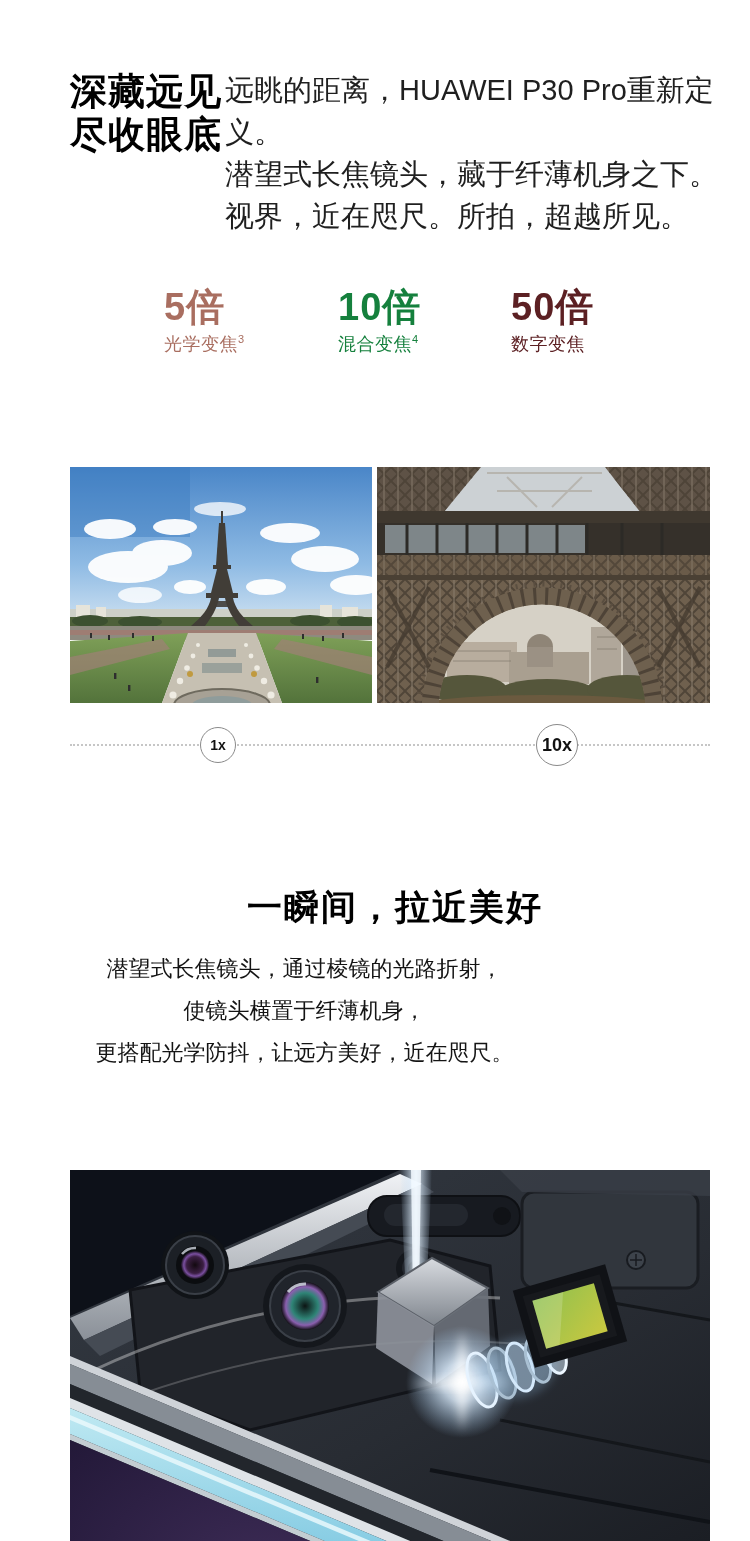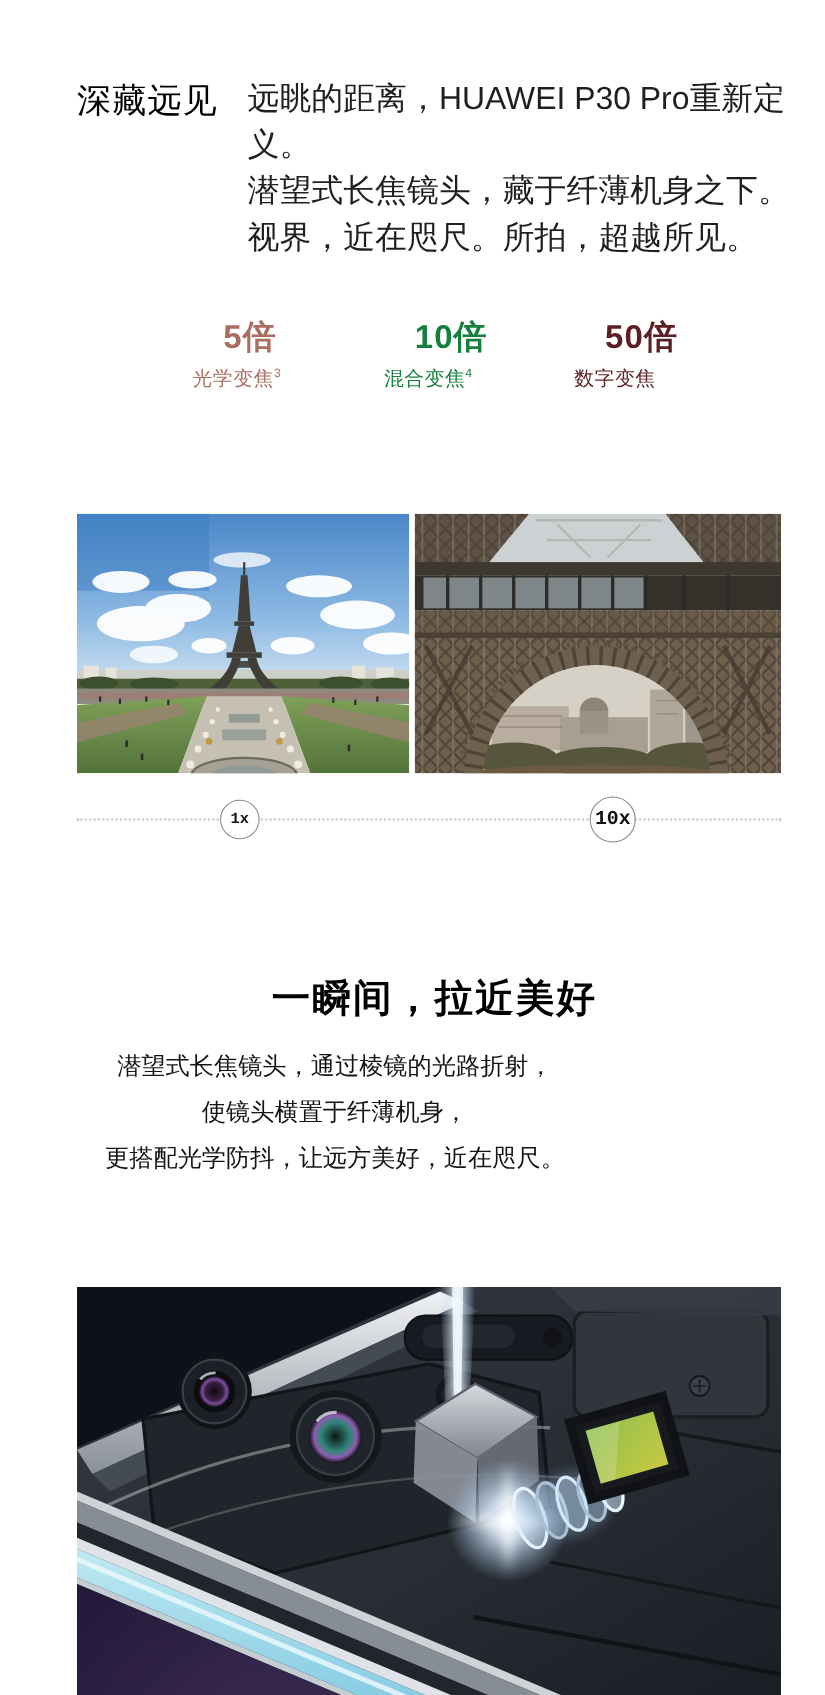--- a/index.html
+++ b/index.html
@@ -1,55 +1,56 @@
 <!DOCTYPE html>
 <html><head>
 <meta charset="utf-8">
 <style>
   html,body{margin:0;padding:0;background:#fff;}
   .page{position:relative;width:750px;height:1541px;background:#fff;overflow:hidden;
         font-family:"Liberation Sans","DejaVu Sans",sans-serif;color:#000;}
   
-  .hero-title{position:absolute;left:70px;top:70px;font-size:31px;font-weight:normal;
+  .hero-title{position:absolute;left:70px;top:70px;font-size:37px;font-weight:bold;
               line-height:43px;color:#000;letter-spacing:1px;}
   .hero-desc{position:absolute;left:225px;top:69px;font-size:29px;line-height:42px;color:#1f1f1f;}
   
   .spec{position:absolute;top:288px;}
-  .spec-value{font-size:30px;font-weight:bold;letter-spacing:1px;line-height:38px;margin-left:39px;}
-  .spec-label{font-size:18px;margin-top:6px;letter-spacing:.5px;margin-left:11px;}
+  .spec-value{font-size:38px;font-weight:bold;letter-spacing:1px;line-height:38px;}
+  .spec-label{font-size:18px;margin-top:6px;letter-spacing:.5px;}
   .spec-label sup{font-size:11px;}
   .spec0{left:164px;} .spec0 .spec-value,.spec0 .spec-label{color:#a96e60;}
   .spec1{left:338px;} .spec1 .spec-value,.spec1 .spec-label{color:#15803d;}
   .spec2{left:511px;} .spec2 .spec-value,.spec2 .spec-label{color:#5c2023;}
   
   .comparison{position:absolute;left:70px;top:467px;width:640px;height:236px;display:flex;gap:5px;}
   .comparison svg{display:block;}
   
   .timeline{position:absolute;left:70px;top:744px;width:640px;height:0;
             border-top:2px dotted #c6c6c6;}
   .zoom-badge{position:absolute;background:#fff;border:1px solid #8a8a8a;border-radius:50%;
               display:flex;align-items:center;justify-content:center;
-              font-weight:bold;color:#111;z-index:2;font-family:Liberation Mono, monospace;}
+              font-weight:bold;color:#111;z-index:2;}
   .badge-1x{left:200px;top:727px;width:34px;height:34px;font-size:14px;}
   .badge-10x{left:536px;top:724px;width:40px;height:40px;font-size:18px;}
   
   .feature-title{position:absolute;left:0;top:884px;width:750px;text-align:center;
                  font-size:35px;font-weight:700;color:#000;letter-spacing:2px;padding-left:20px;}
   .feature-desc{position:absolute;left:0;top:948px;width:609px;text-align:center;
                 font-size:22px;line-height:42px;color:#141414;}
   
   .bottom-image{position:absolute;left:70px;top:1170px;width:640px;height:371px;}
 </style>
 </head>
 <body>
 
 <div class="page">
 
   <div class="hero-title">
     <div>深藏远见</div>
+    <div>尽收眼底</div>
   </div>
   <div class="hero-desc">
     <div>远眺的距离，HUAWEI P30 Pro重新定义。</div>
     <div>潜望式长焦镜头，藏于纤薄机身之下。</div>
     <div>视界，近在咫尺。所拍，超越所见。</div>
   </div>
 
   <div class="spec spec0">
     <div class="spec-value">5倍</div>
     <div class="spec-label"><span>光学变焦</span><sup>3</sup></div>

